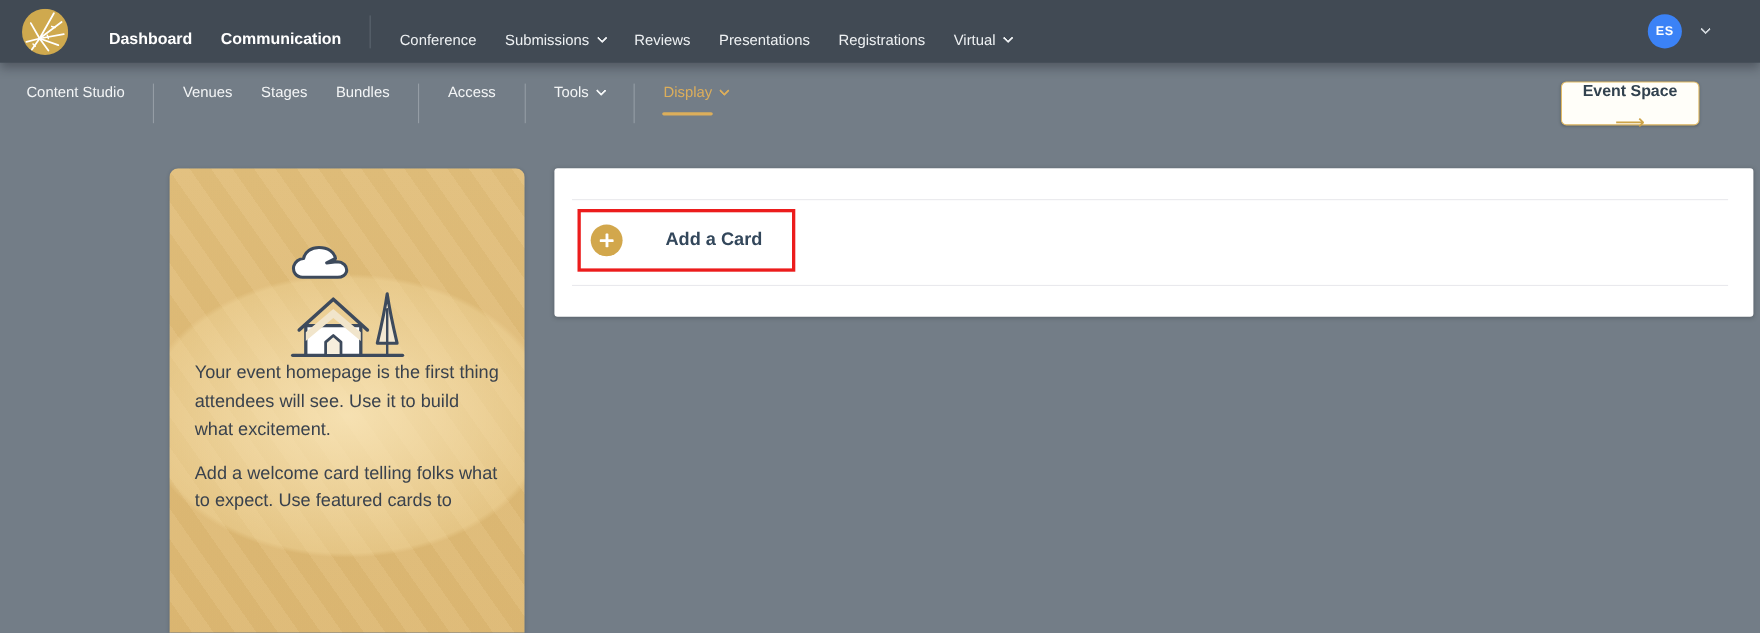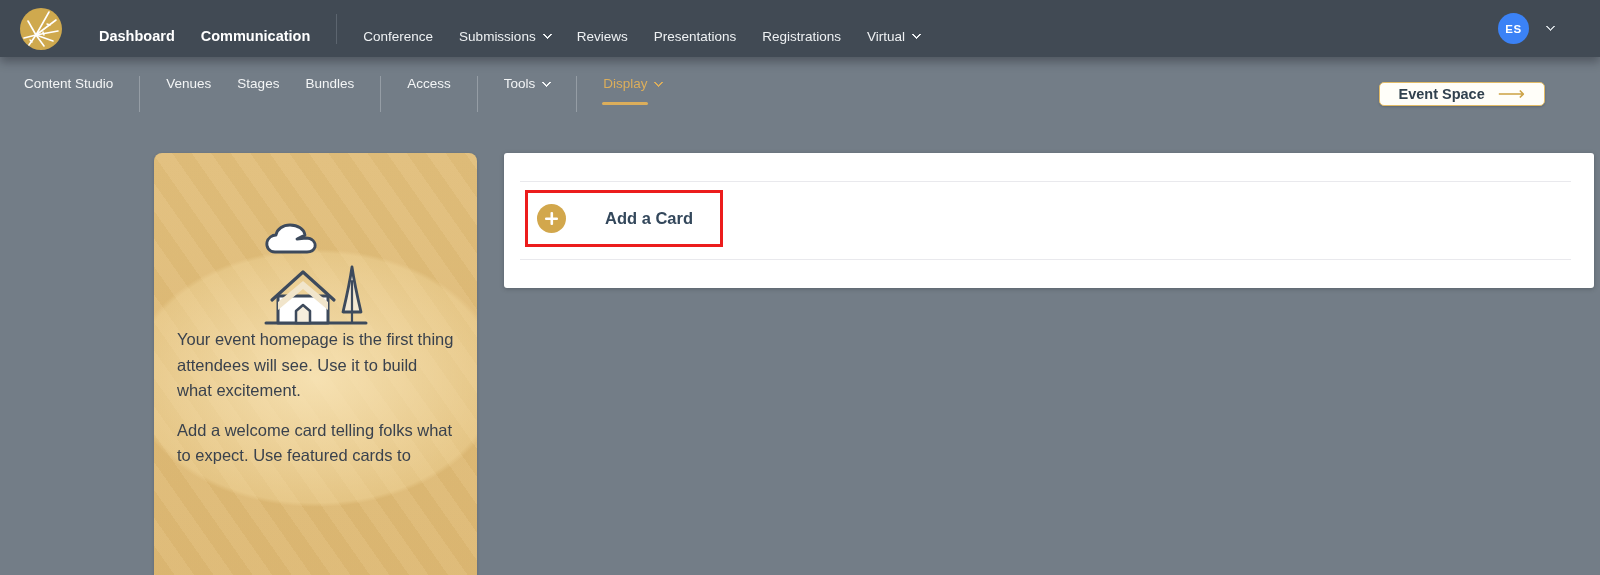--- a/index.html
+++ b/index.html
@@ -48,23 +48,23 @@
   .vdiv-sub{width:1px;height:36px;background:#959da5;}
   .subnav-item.active{color:var(--active-tab);}
   .subnav-item.active .nav-label{position:relative;}
   .subnav-item.active .nav-label::after{
     content:"";position:absolute;left:-1px;right:-1px;bottom:-14px;height:3px;
     background:var(--active-tab);border-radius:2px;
   }
   .event-space-btn{
     margin-left:auto;margin-right:31px;
     background:#fffef9;border:1.5px solid #e2bb66;border-radius:5px;
-    height:24px;padding:0 19px;display:flex;align-items:center;gap:13px;
+    height:40px;padding:0 19px;display:flex;align-items:center;gap:13px;
     font-family:inherit;font-size:14.5px;font-weight:700;color:#31414e;
-    cursor:pointer;box-shadow:0 1px 2px rgba(40,45,50,0.25);
+    cursor:pointer;box-shadow:0 1px 2px rgba(40,45,50,0.25);flex-direction:column;
   }
   .event-space-btn .arrow{color:#cda449;font-size:19px;font-weight:400;line-height:1;margin-top:-2px;}
   
   .main{position:relative;height:444px;}
   .promo-card{
     position:absolute;left:154px;top:22px;width:323px;height:560px;
     border-radius:8px;padding:0 23px;
     background:
       radial-gradient(ellipse 310px 215px at 50% 225px, rgba(250,231,187,0.85) 0%, rgba(243,218,160,0.40) 58%, rgba(243,218,160,0) 60%),
       repeating-linear-gradient(55deg, rgba(255,255,255,0.05) 0 16px, rgba(60,40,0,0.02) 16px 32px),

